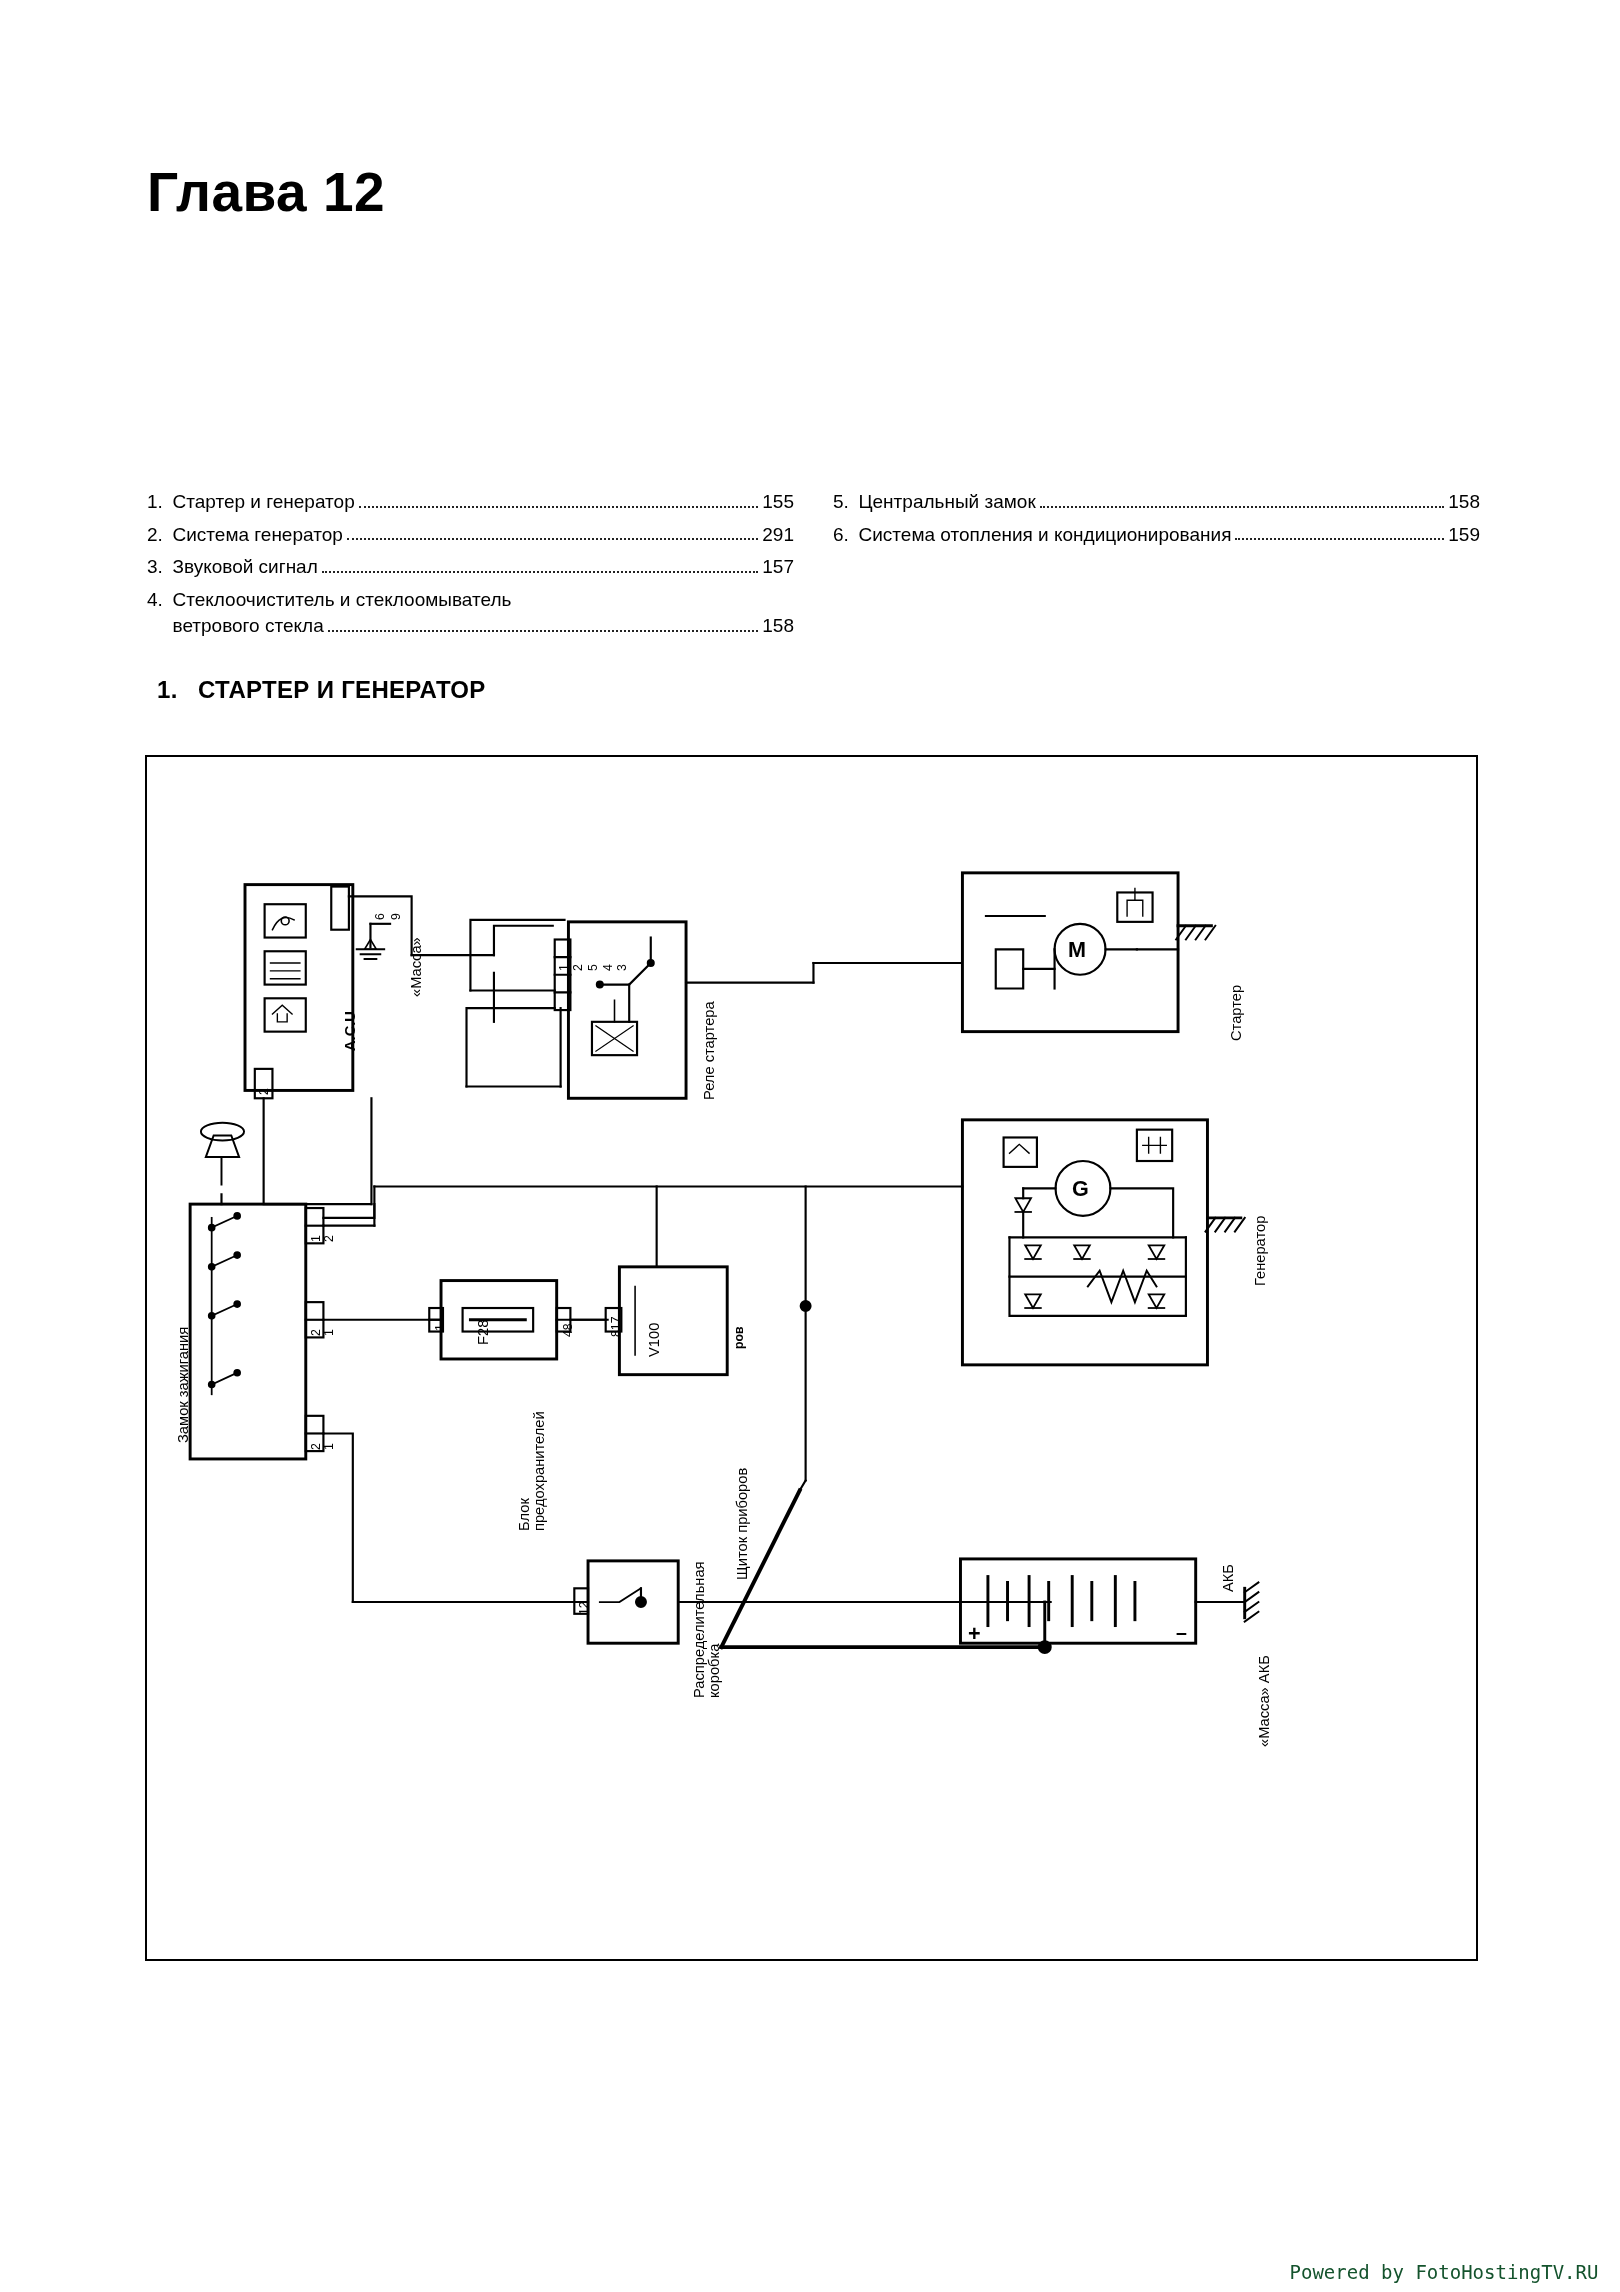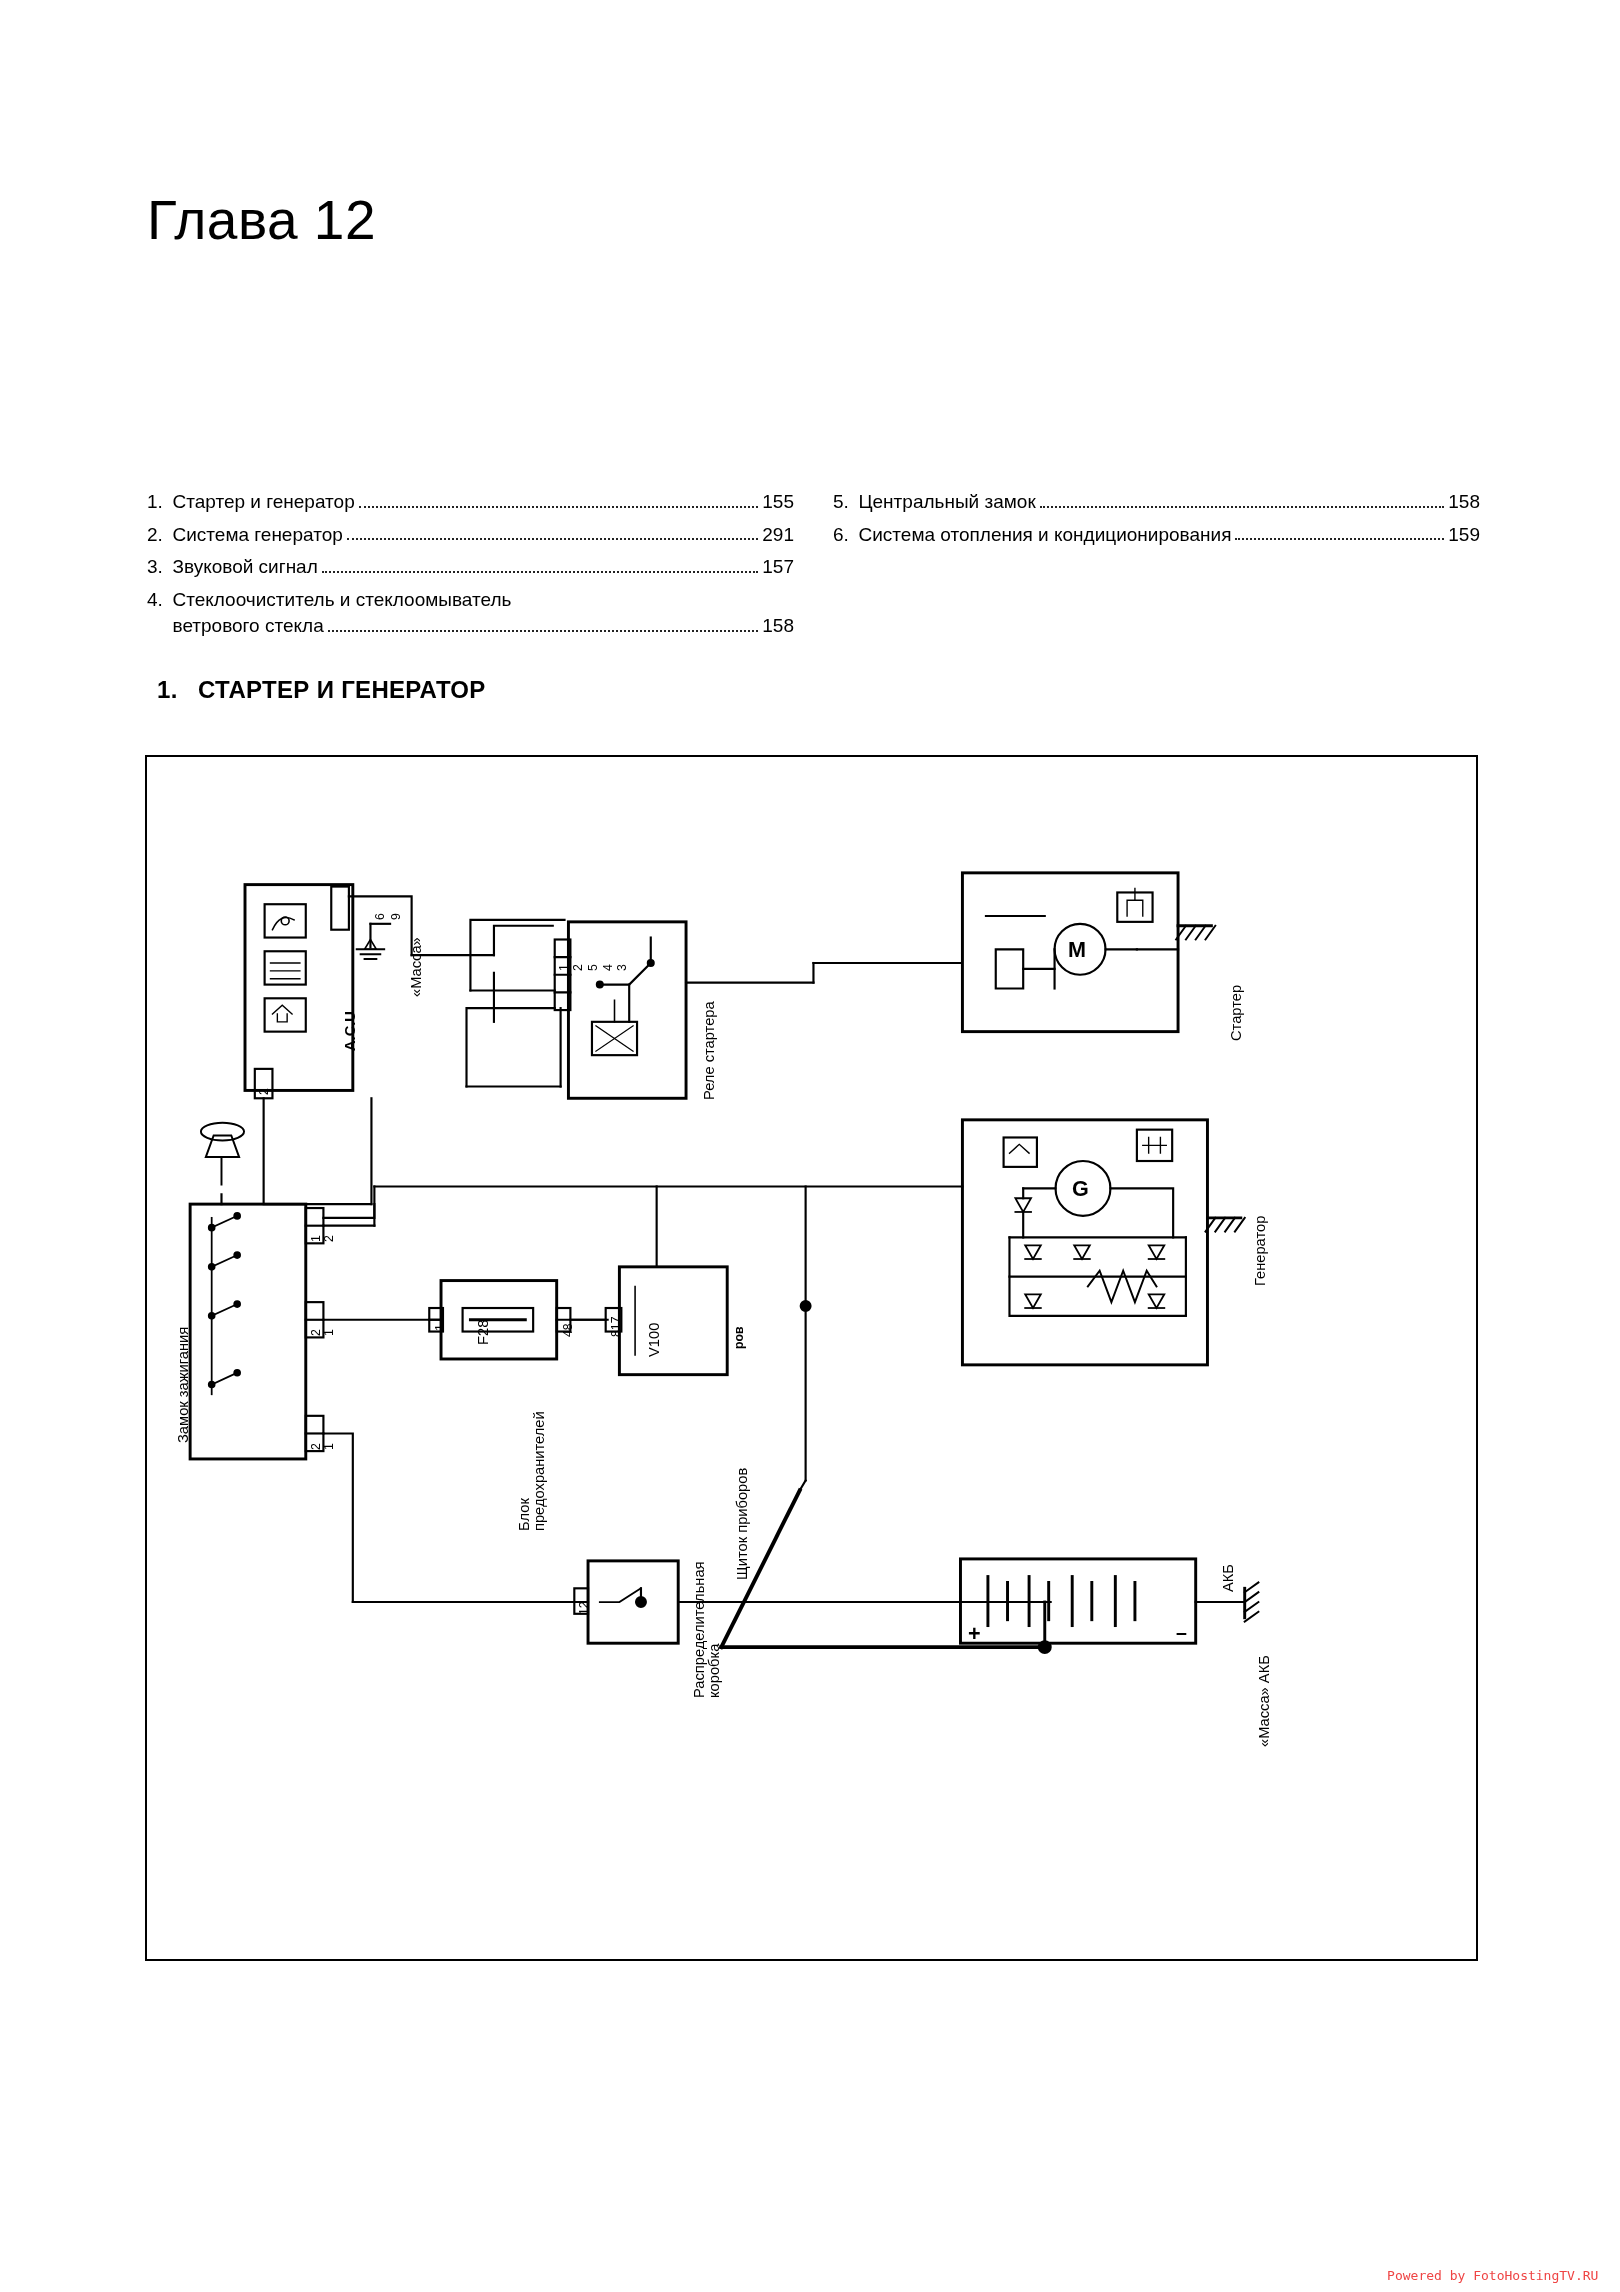--- a/index.html
+++ b/index.html
@@ -17,23 +17,23 @@
   }
   .page {
     position: absolute;
     inset: 0;
     background: #ffffff;
   }
   
   .chapter-label {
     position: absolute;
     left: 147px;
-    top: 188px;
+    top: 160px;
     font-size: 55px;
-    font-weight: normal;
+    font-weight: bold;
     letter-spacing: 0.5px;
     text-align: right;
   }
   .chapter-title {
     position: absolute;
     left: 147px;
     top: 323px;
     font-size: 71px;
     font-weight: bold;
     letter-spacing: 1px;
@@ -123,22 +123,22 @@
     font-size: 12.3px;
   }
   .lbl.b {
     font-weight: bold;
   }
   
   .footer {
     position: absolute;
     right: 21.6px;
     bottom: 9.8px;
-    font-size: 13px;
-    color: #ef4444;
+    font-size: 19px;
+    color: #14532d;
     font-family: "DejaVu Sans Mono", monospace;
   }
 </style>
 </head>
 <body>
 
 <div class="page">
 
   <div class="chapter-label">Глава 12</div>
 

